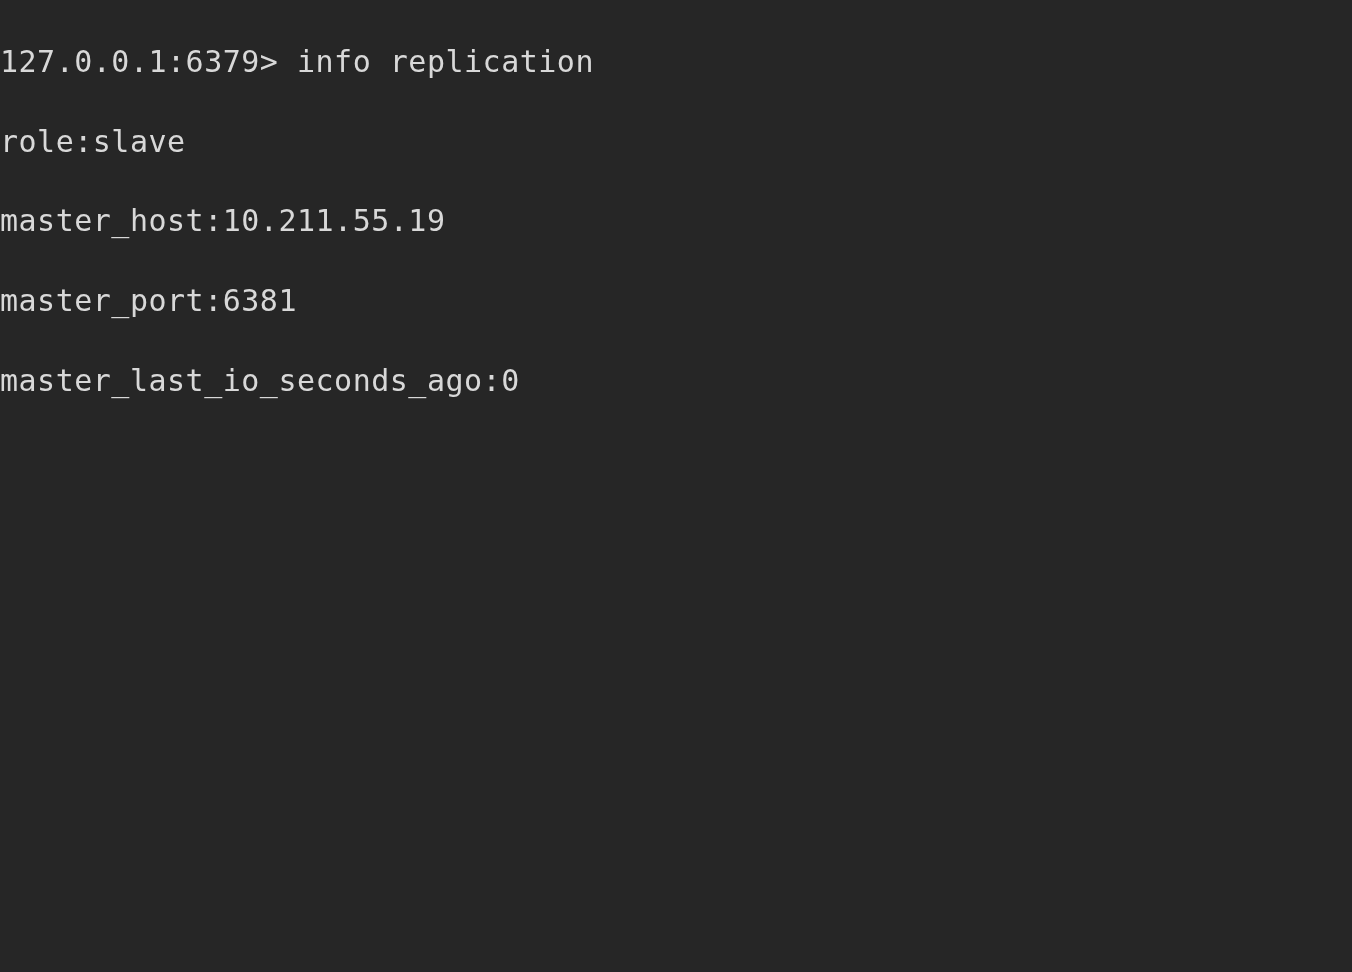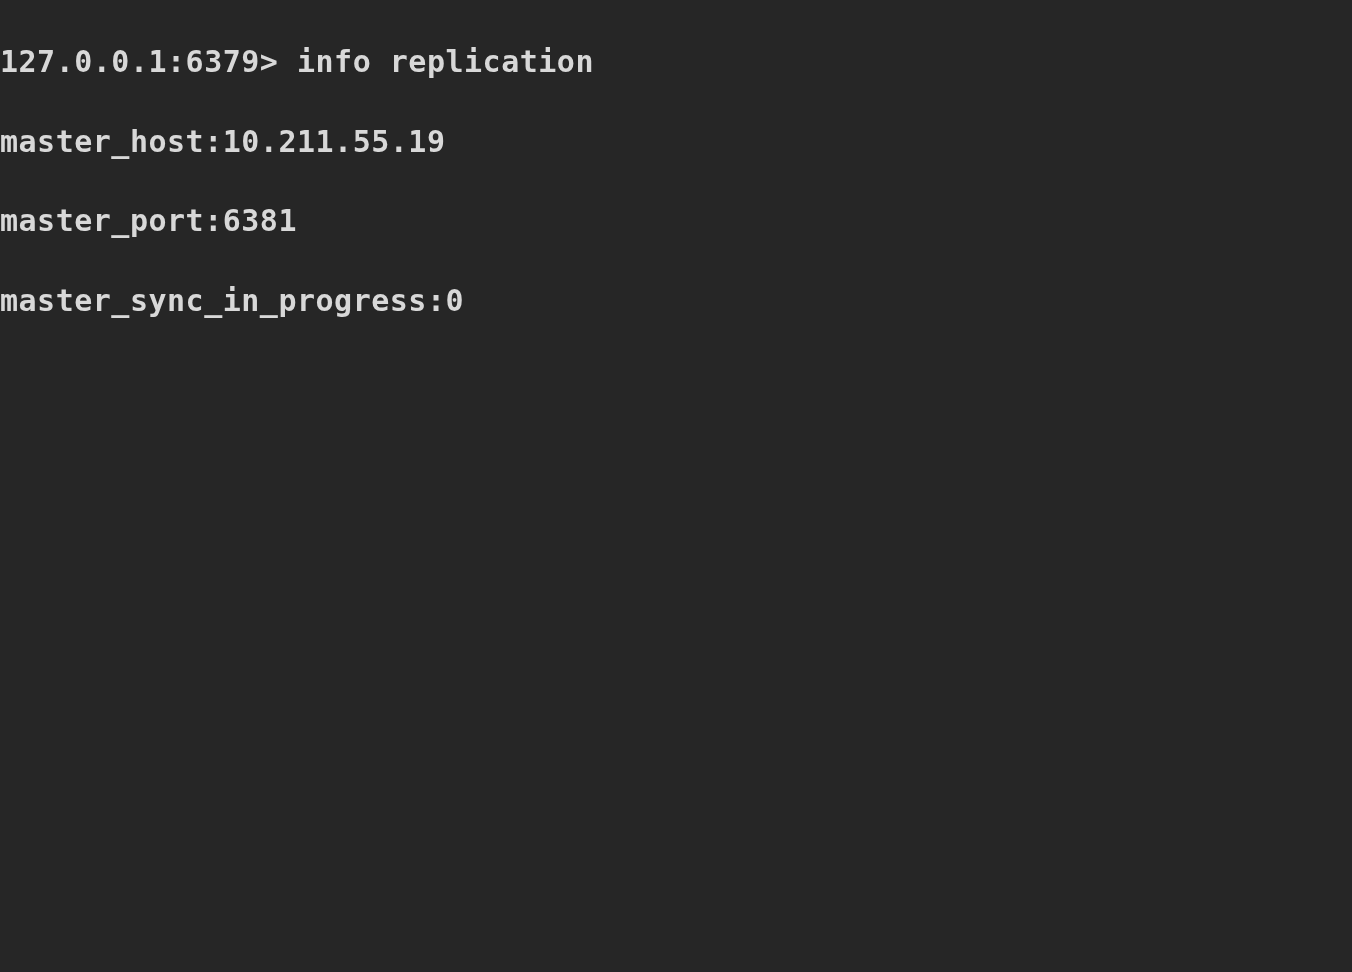--- a/index.html
+++ b/index.html
@@ -16,31 +16,31 @@
       padding: 0;
       letter-spacing: 0.5px;
       font-weight: 500;
     }
     .terminal {
       white-space: pre;
       padding: 2px 0 0 0;
     }
     .line {
       display: block;
-      font-weight: bold;
     }
   </style>
 </head>
 <body>
 
 <div class="terminal">
 <span class="line"><span>127.0.0.1:6379&gt;</span> <span>info replication</span></span>
+<span class="line">role:slave</span>
 <span class="line">master_host:10.211.55.19</span>
 <span class="line">master_port:6381</span>
-<span class="line">master_sync_in_progress:0</span>
+<span class="line">master_last_io_seconds_ago:0</span>
 
 
 
 
 
 
 
 
 
 

